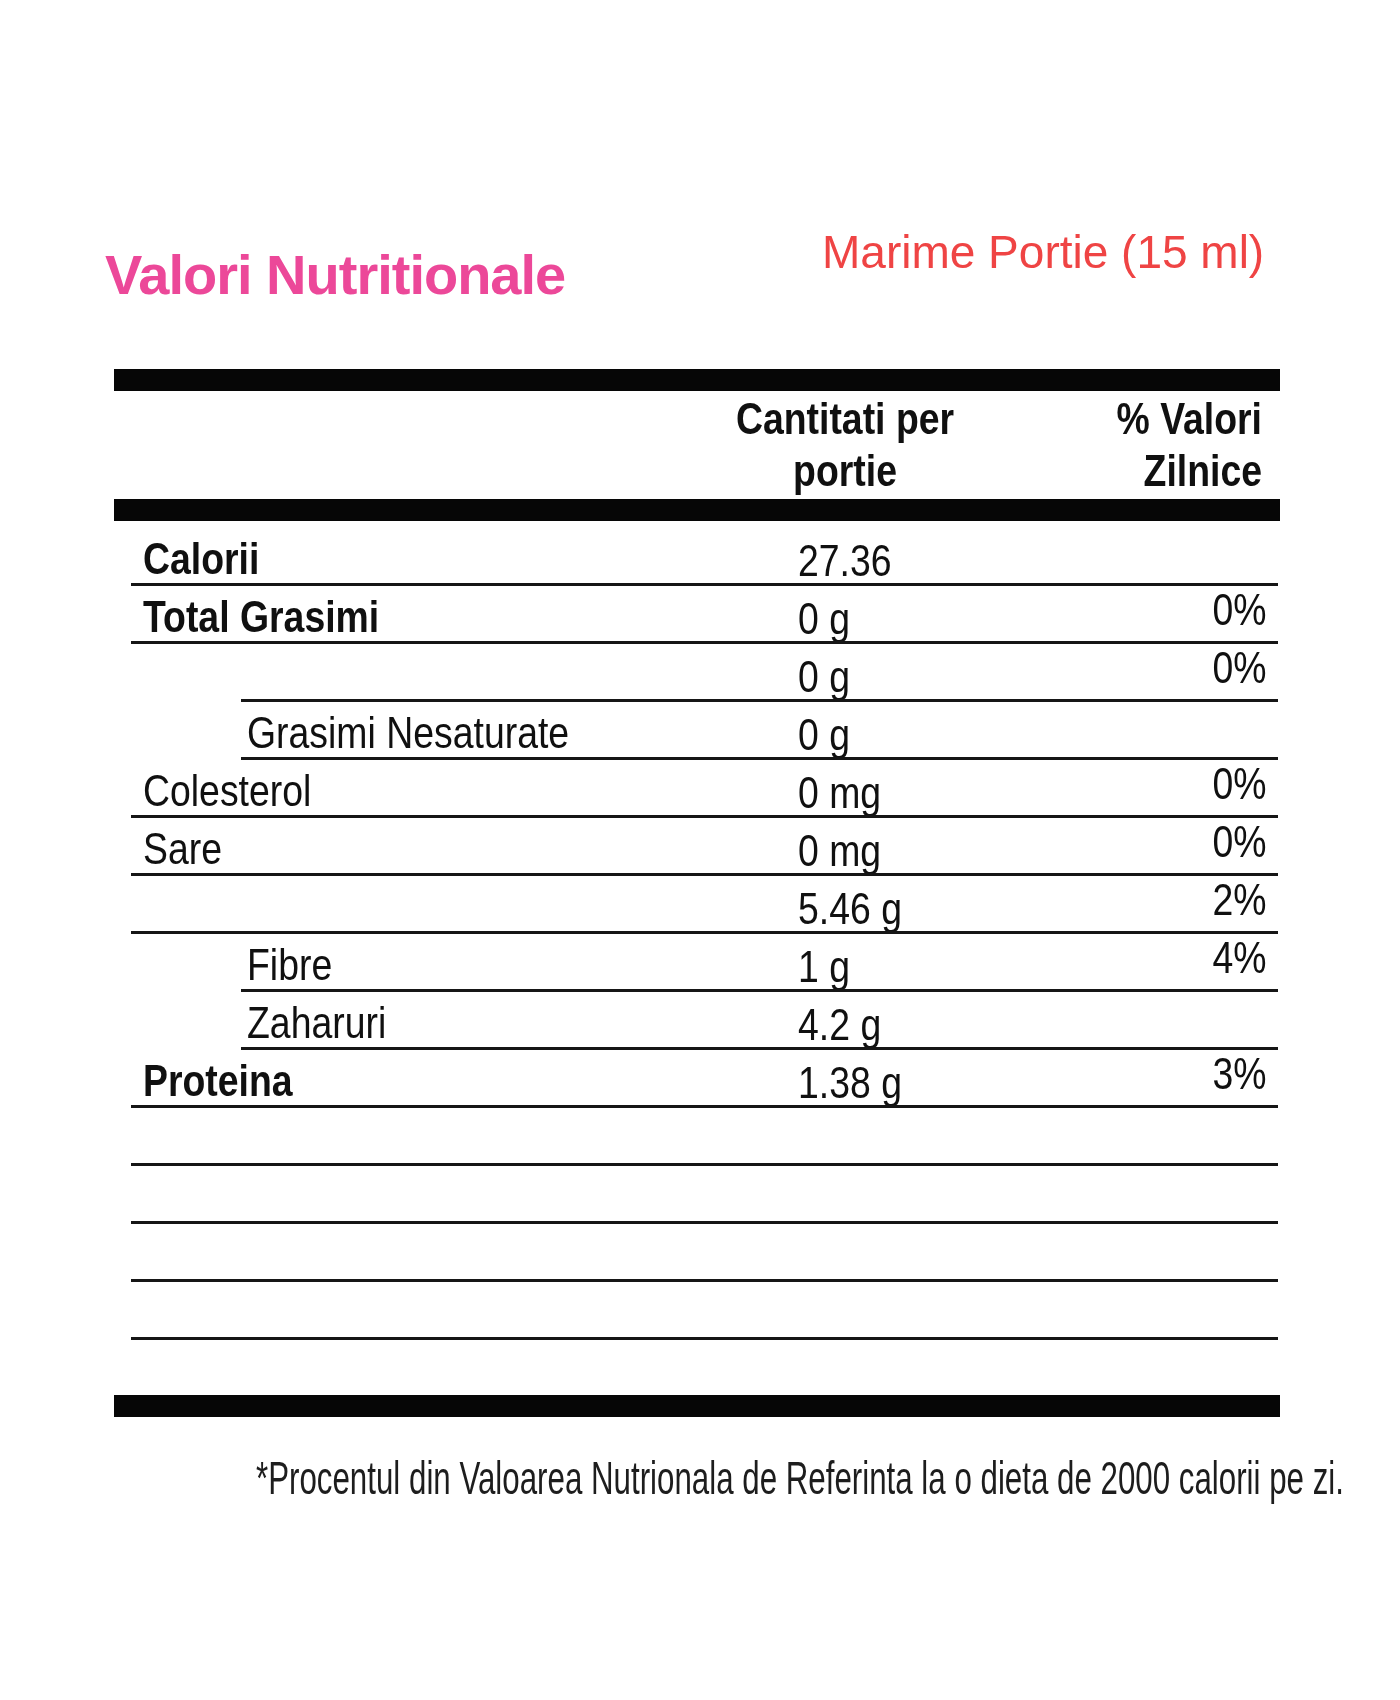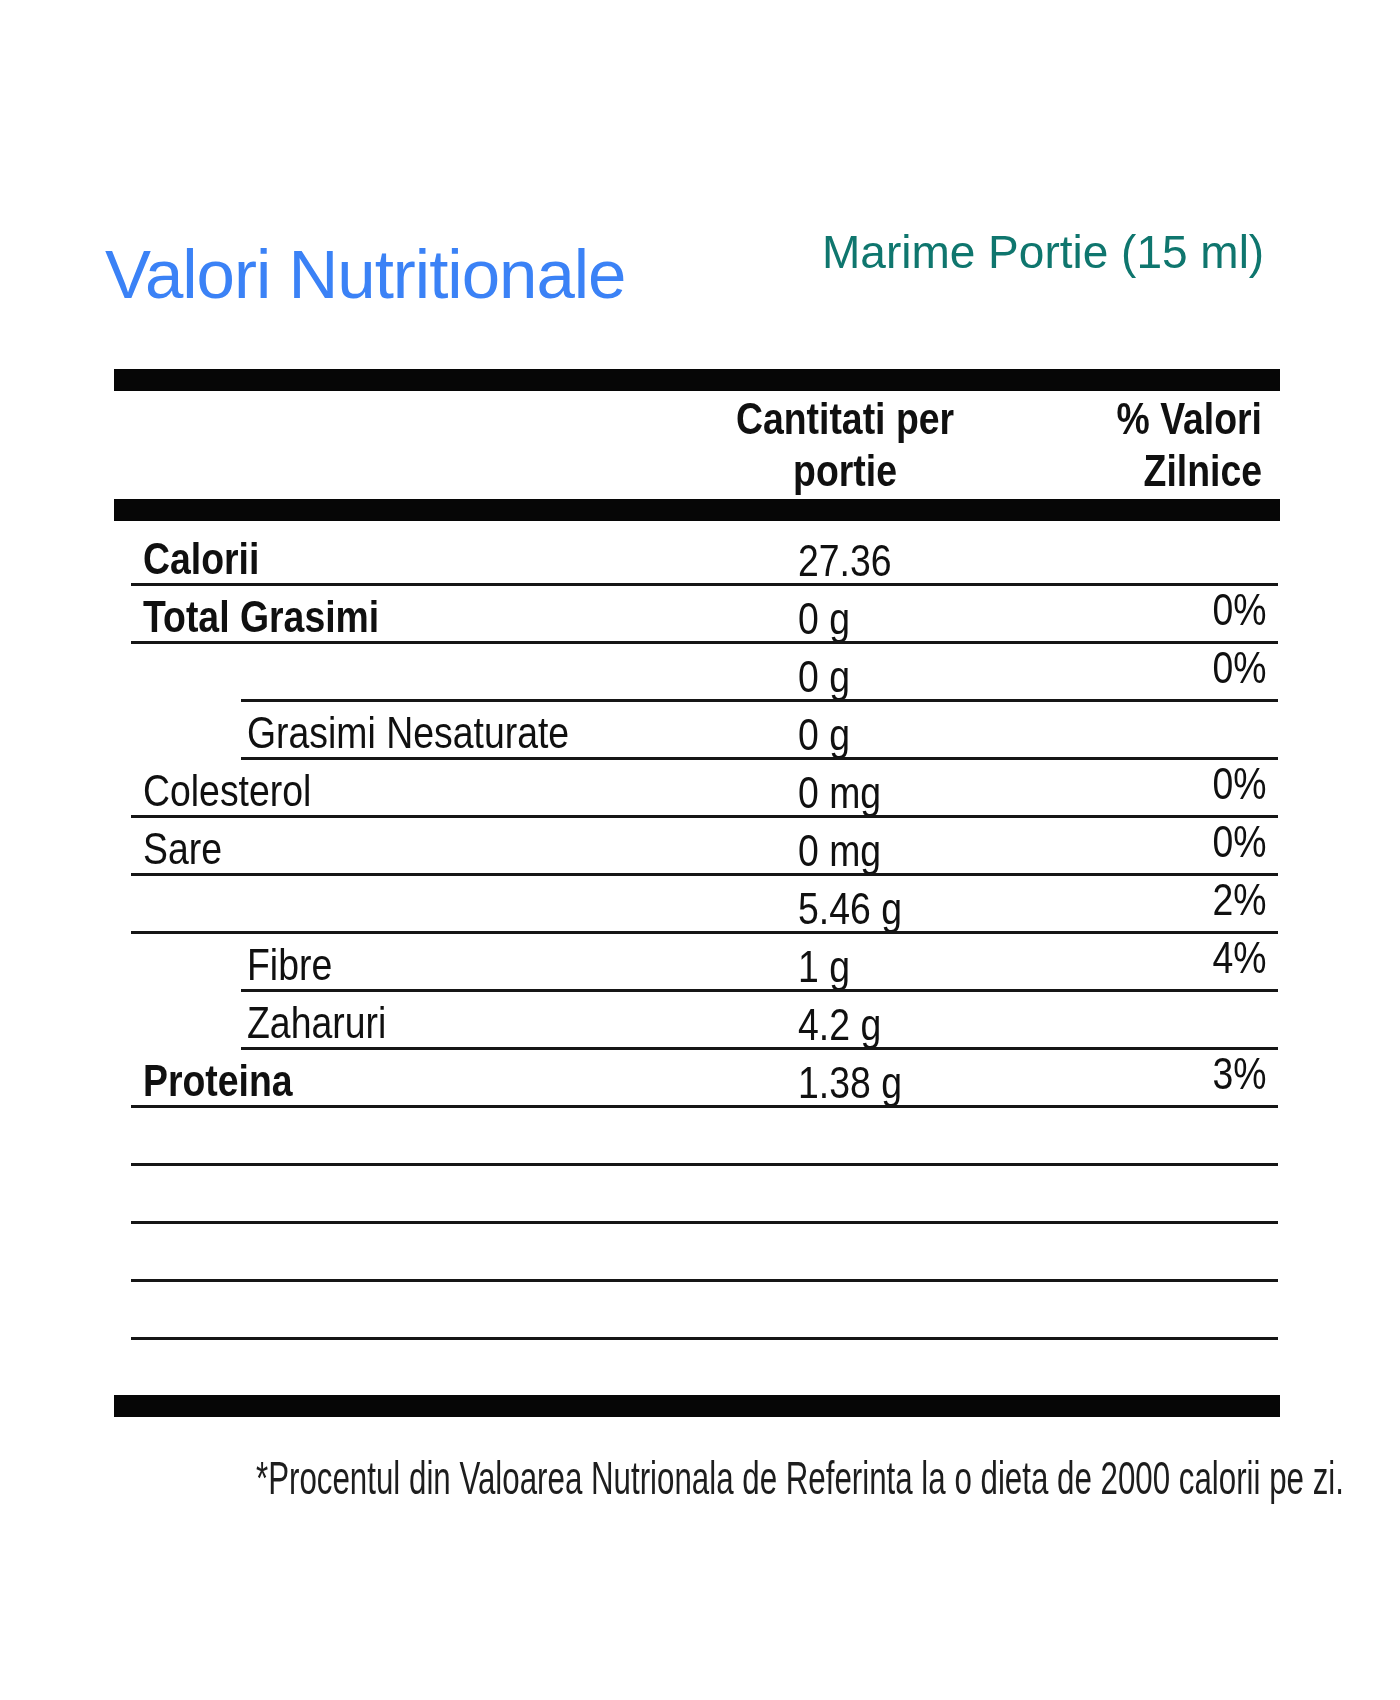--- a/index.html
+++ b/index.html
@@ -12,26 +12,26 @@
     overflow:hidden;
   }
   
   .cx { display:inline-block; transform:scaleX(0.85); white-space:nowrap; }
   .ox-l { transform-origin:left bottom; }
   .ox-c { transform-origin:center bottom; }
   .ox-r { transform-origin:right bottom; }
 
   .title {
     position:absolute; left:105px; top:240px;
-    font-size:69px; font-weight:normal; line-height:70px;
-    color:#3b82f6; letter-spacing:-1px; white-space:nowrap;
+    font-size:56px; font-weight:bold; line-height:70px;
+    color:#ec4899; letter-spacing:-1px; white-space:nowrap;
   }
   .serving {
     position:absolute; left:822px; top:222px;
-    font-size:46px; line-height:60px; color:#0f766e;
+    font-size:46px; line-height:60px; color:#ef4444;
     white-space:nowrap;
   }
   .bar {
     position:absolute; left:114px; width:1166px; height:22px;
     background:#060606;
   }
   .bar1 { top:369px; }
   .bar2 { top:499px; }
   .bar3 { top:1395px; }
 

